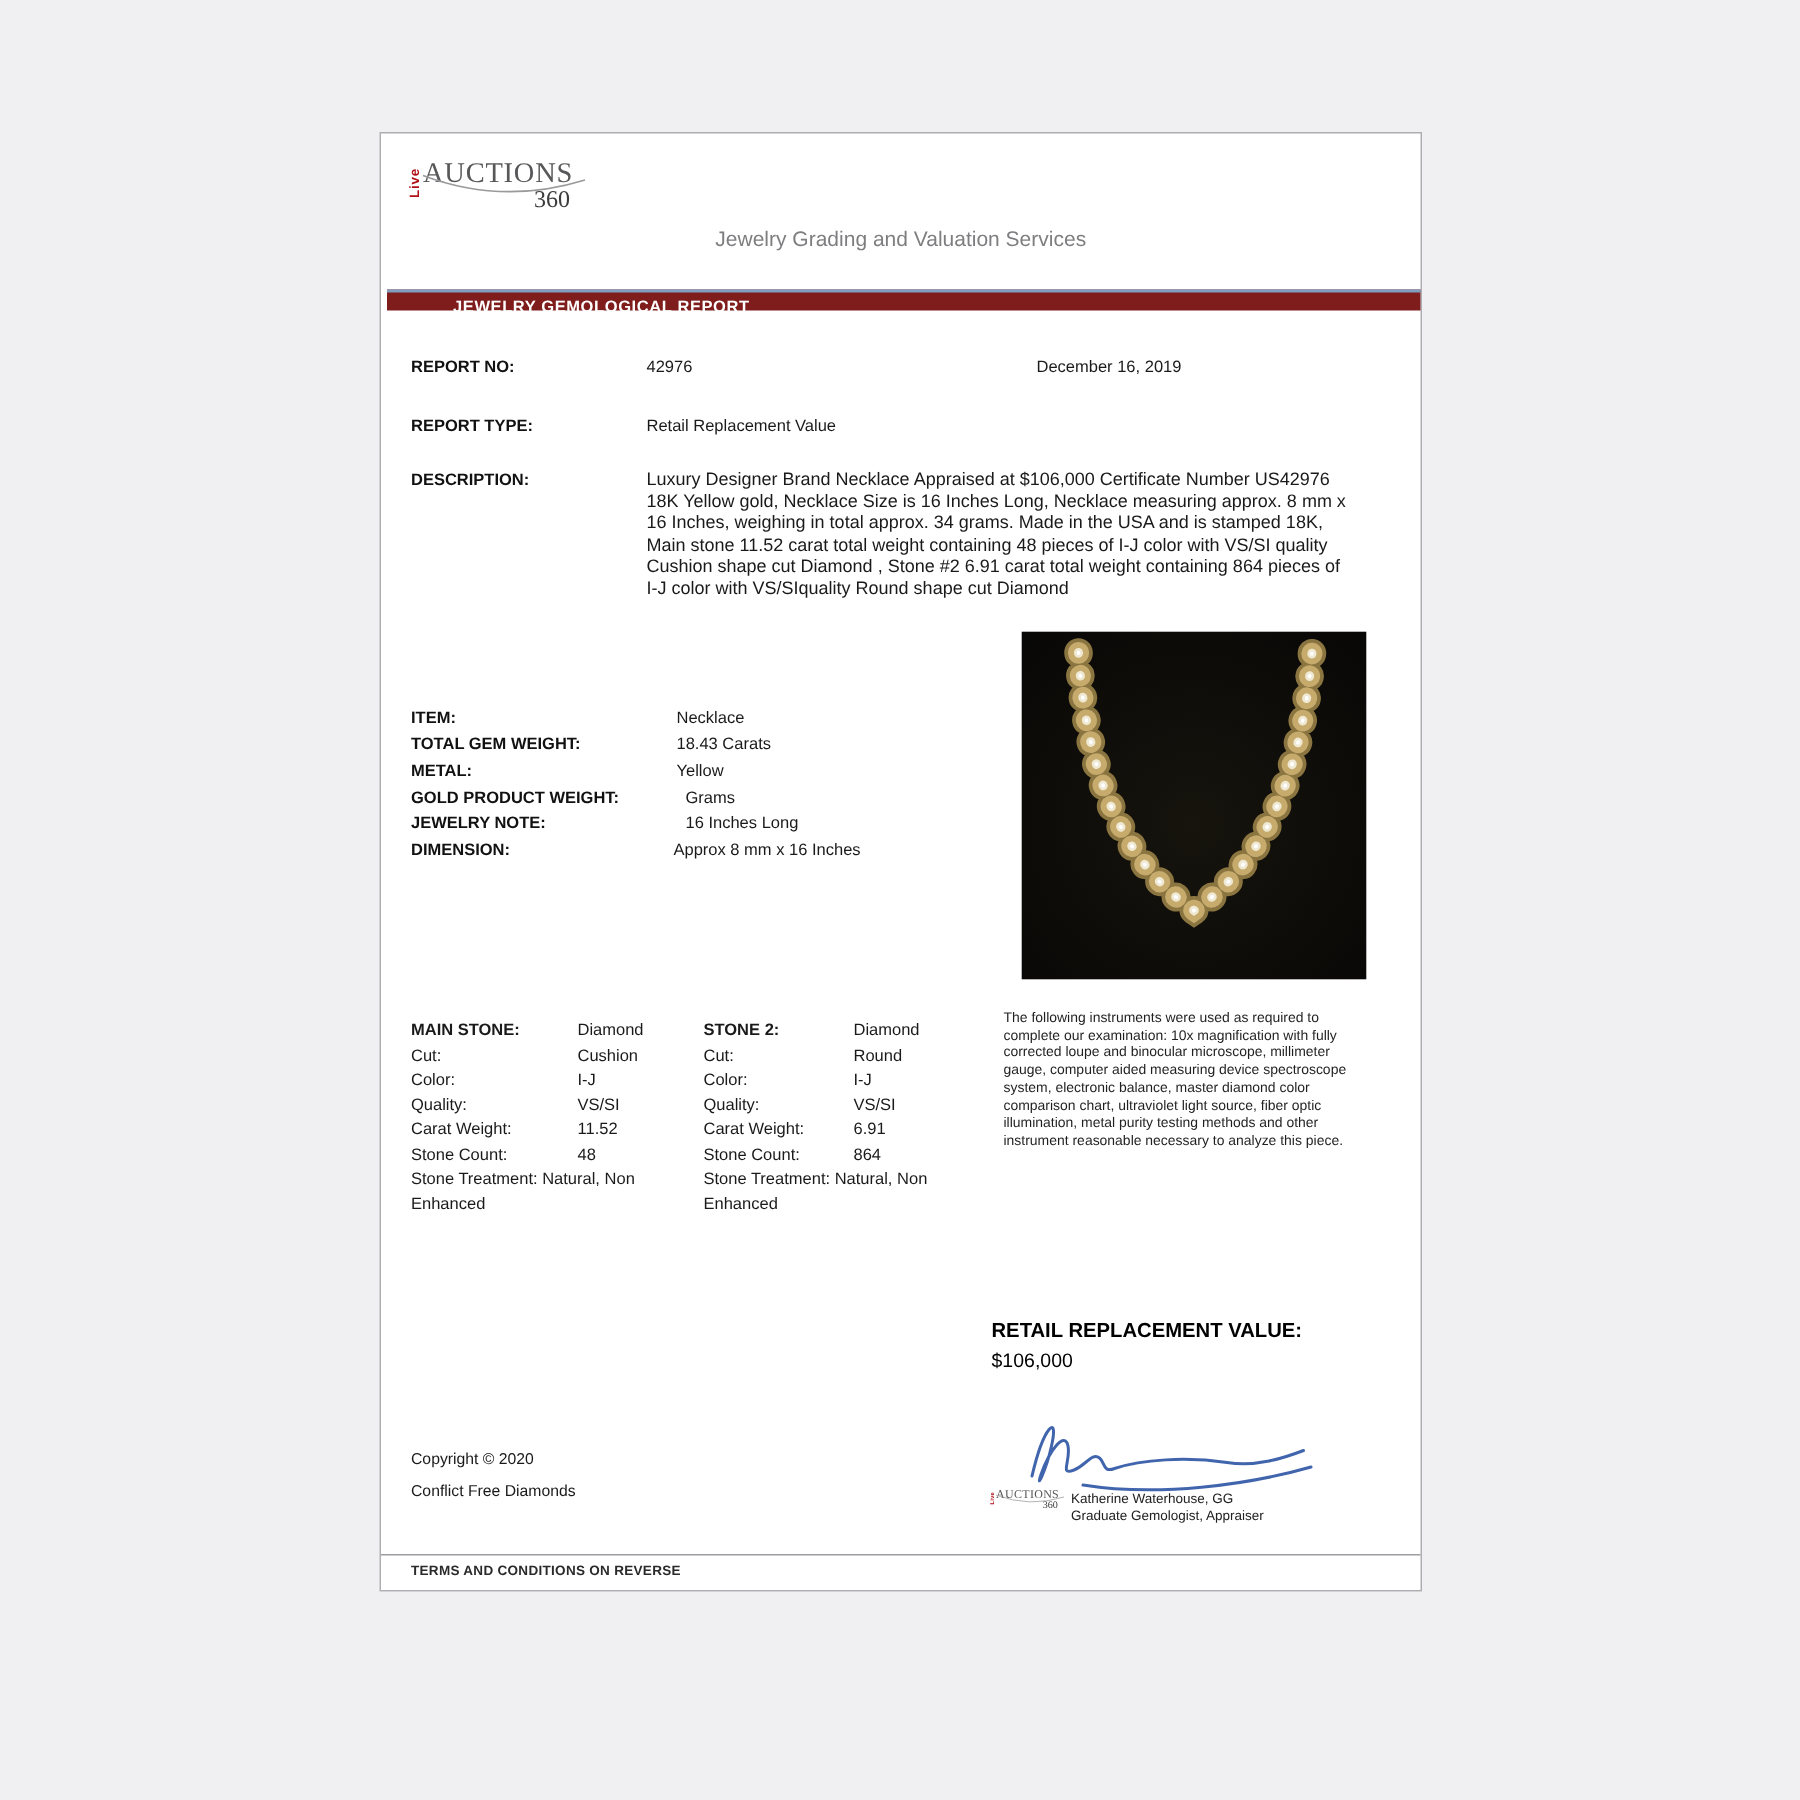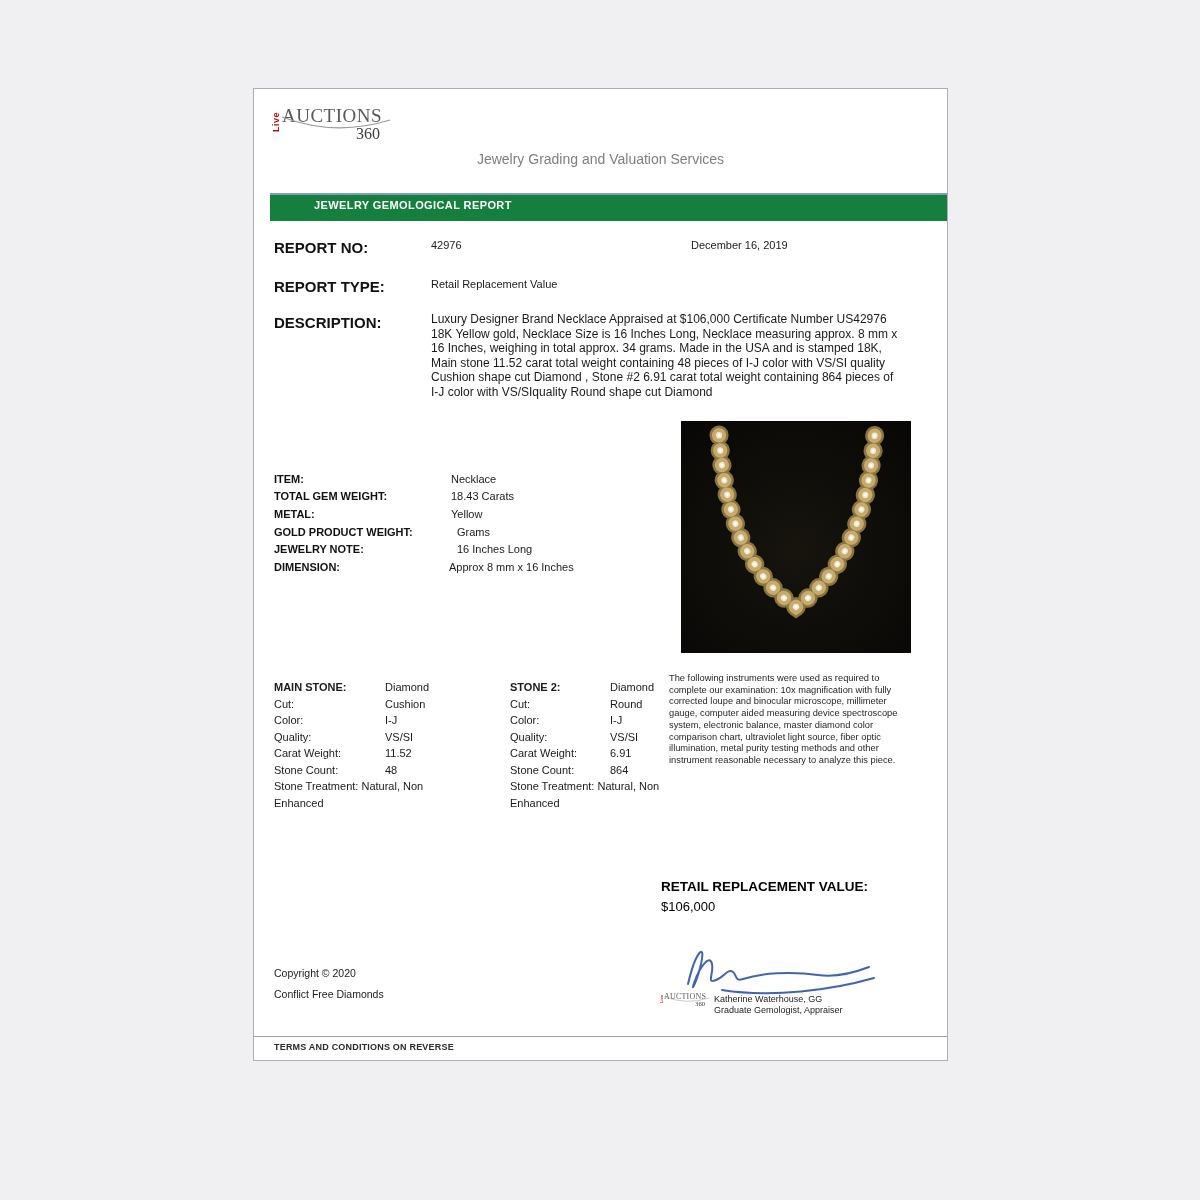--- a/index.html
+++ b/index.html
@@ -40,46 +40,46 @@
   .title {
     position:absolute; left:0; right:0; top:28px; text-align:center;
     font-family:"Liberation Serif", serif; font-weight:bold;
     font-size:24px; color:#1e4876; letter-spacing:.5px;
   }
   .subtitle {
     position:absolute; left:0; right:0; top:62px; text-align:center;
     font-size:14px; color:#7e7e80;
   }
   .banner {
-    position:absolute; left:16px; right:0; top:104px; height:28px;
-    background:#15803d; border-top:2px solid #7f9ec0;
+    position:absolute; left:4px; right:0; top:104px; height:14px;
+    background:#7f1d1d; border-top:2px solid #7f9ec0;
   }
   .banner span {
     display:block; padding-left:44px; line-height:20px; color:#ffffff;
     font-size:11px; font-weight:bold; letter-spacing:.4px;
   }
 
   
-  .flabel { font-size:15px; font-weight:bold; color:#111; }
+  .flabel { font-size:11px; font-weight:bold; color:#111; }
   .fvalue { font-size:11px; color:#1a1a1a; }
   .desc-para { font-size:12px; line-height:14.6px; color:#1a1a1a; width:470px; }
 
   
   .gem-note { font-size:11px; line-height:15px; color:#1a1a1a; }
   .item-label { font-size:11px; font-weight:bold; color:#111; }
   .item-value { font-size:11px; color:#1a1a1a; }
 
   
   .photo { position:absolute; left:427px; top:332px; width:230px; height:232px; }
   .photo svg { display:block; width:100%; height:100%; }
 
   
   .stone-block { position:absolute; font-size:11px; line-height:16.5px; }
   .stone-main { left:20px; top:590px; width:192px; }
-  .stone-2 { left:215px; top:590px; width:185px;margin-left:41px; }
+  .stone-2 { left:215px; top:590px; width:185px; }
   .shead-label { font-weight:bold; display:inline-block; }
   .stone-main .shead-label, .stone-main .slabel { width:111px; }
   .stone-2 .shead-label, .stone-2 .slabel { width:100px; }
   .slabel { display:inline-block; vertical-align:top; }
   .svalue { display:inline; }
   .srow.wrap .slabel-inline { display:inline; }
   .srow.wrap .svalue-inline { display:inline; }
 
   
   .method { position:absolute; left:415px; top:584px; width:246px; font-size:9.3px; line-height:11.7px; color:#1f1f1f; }

